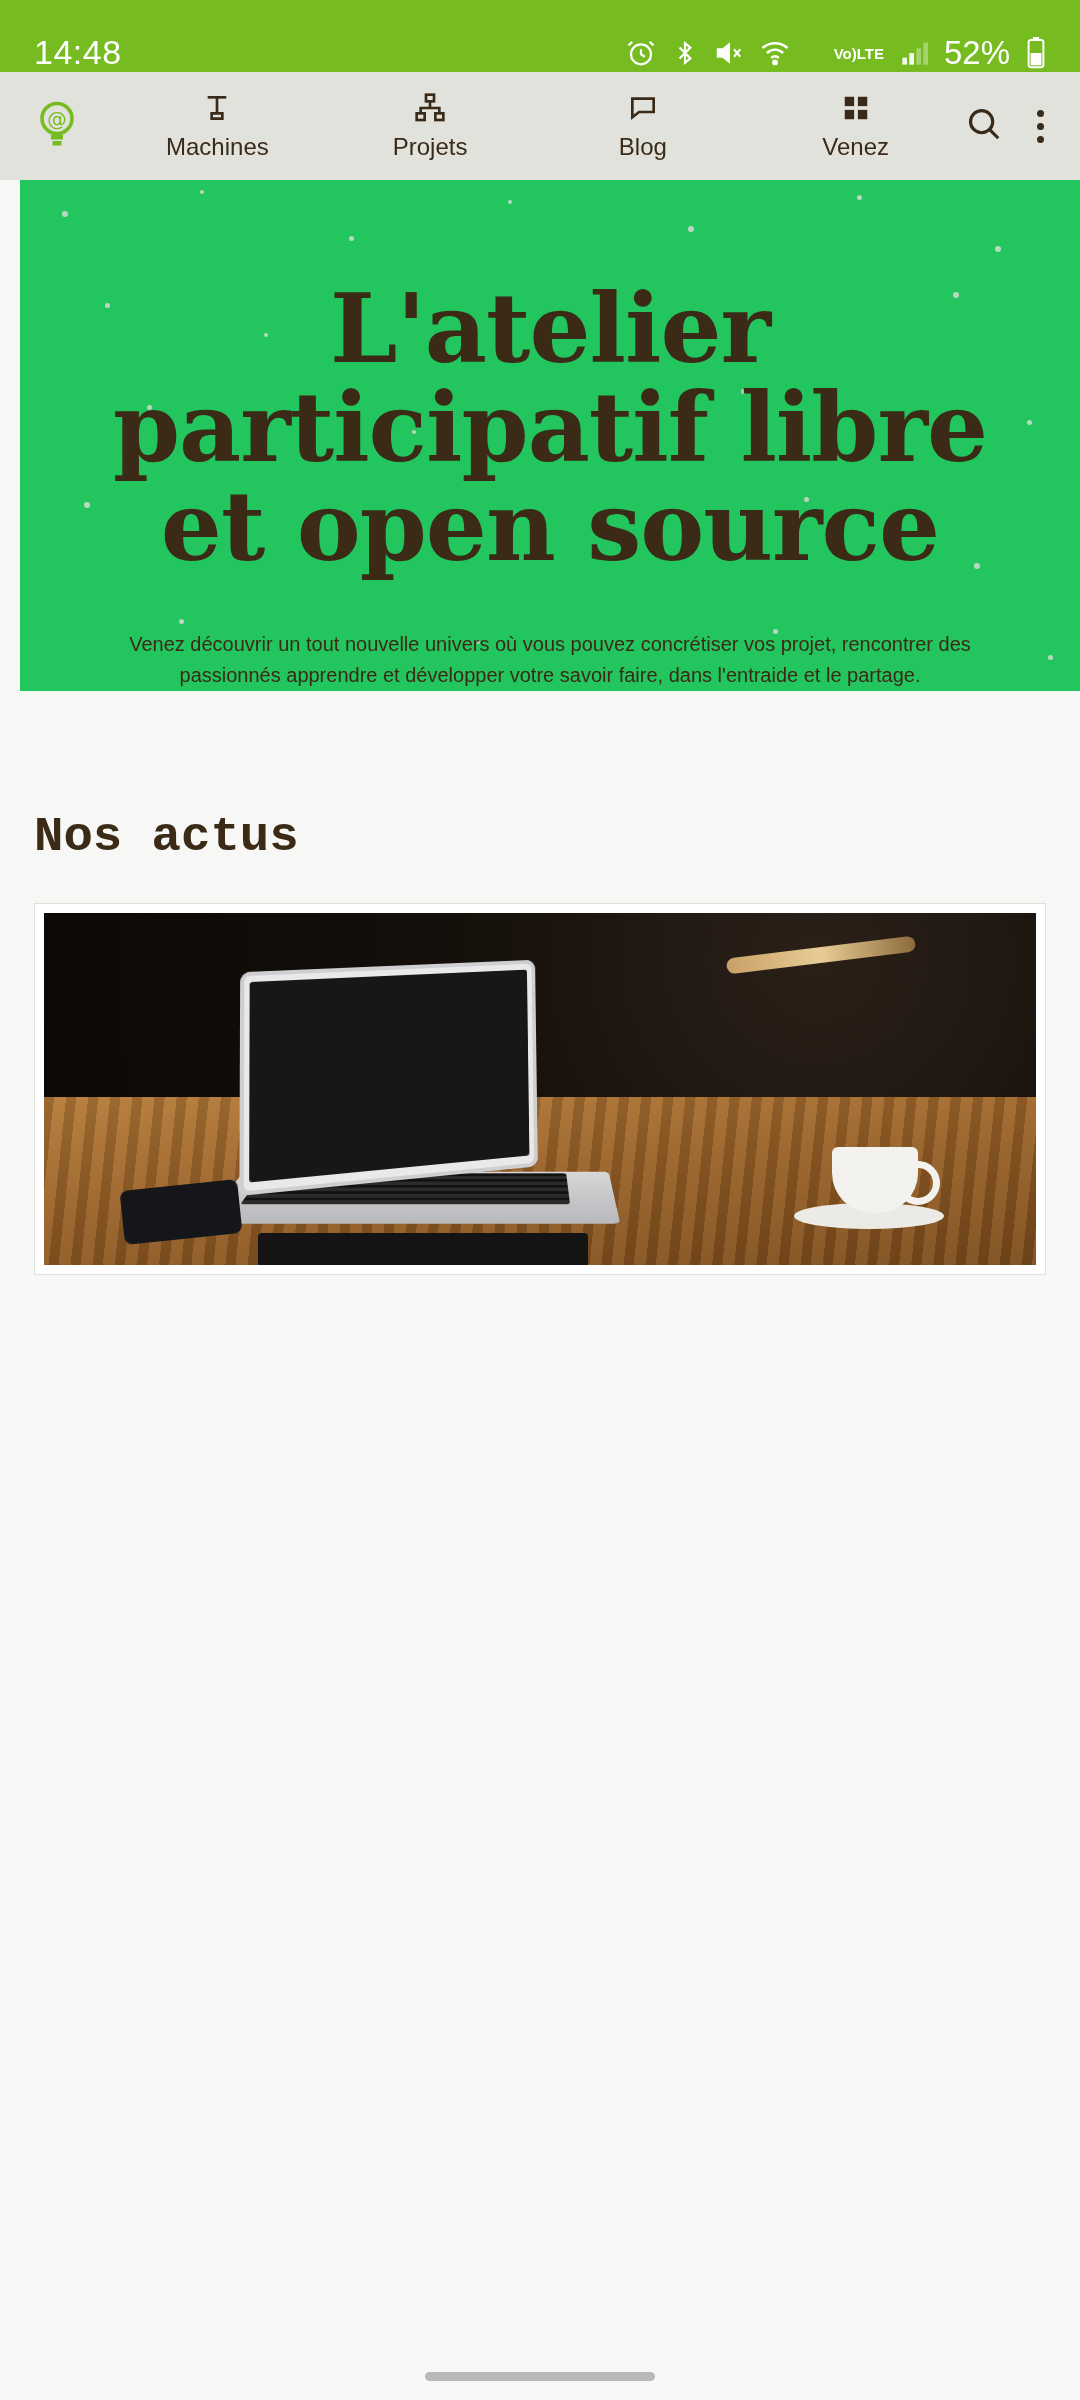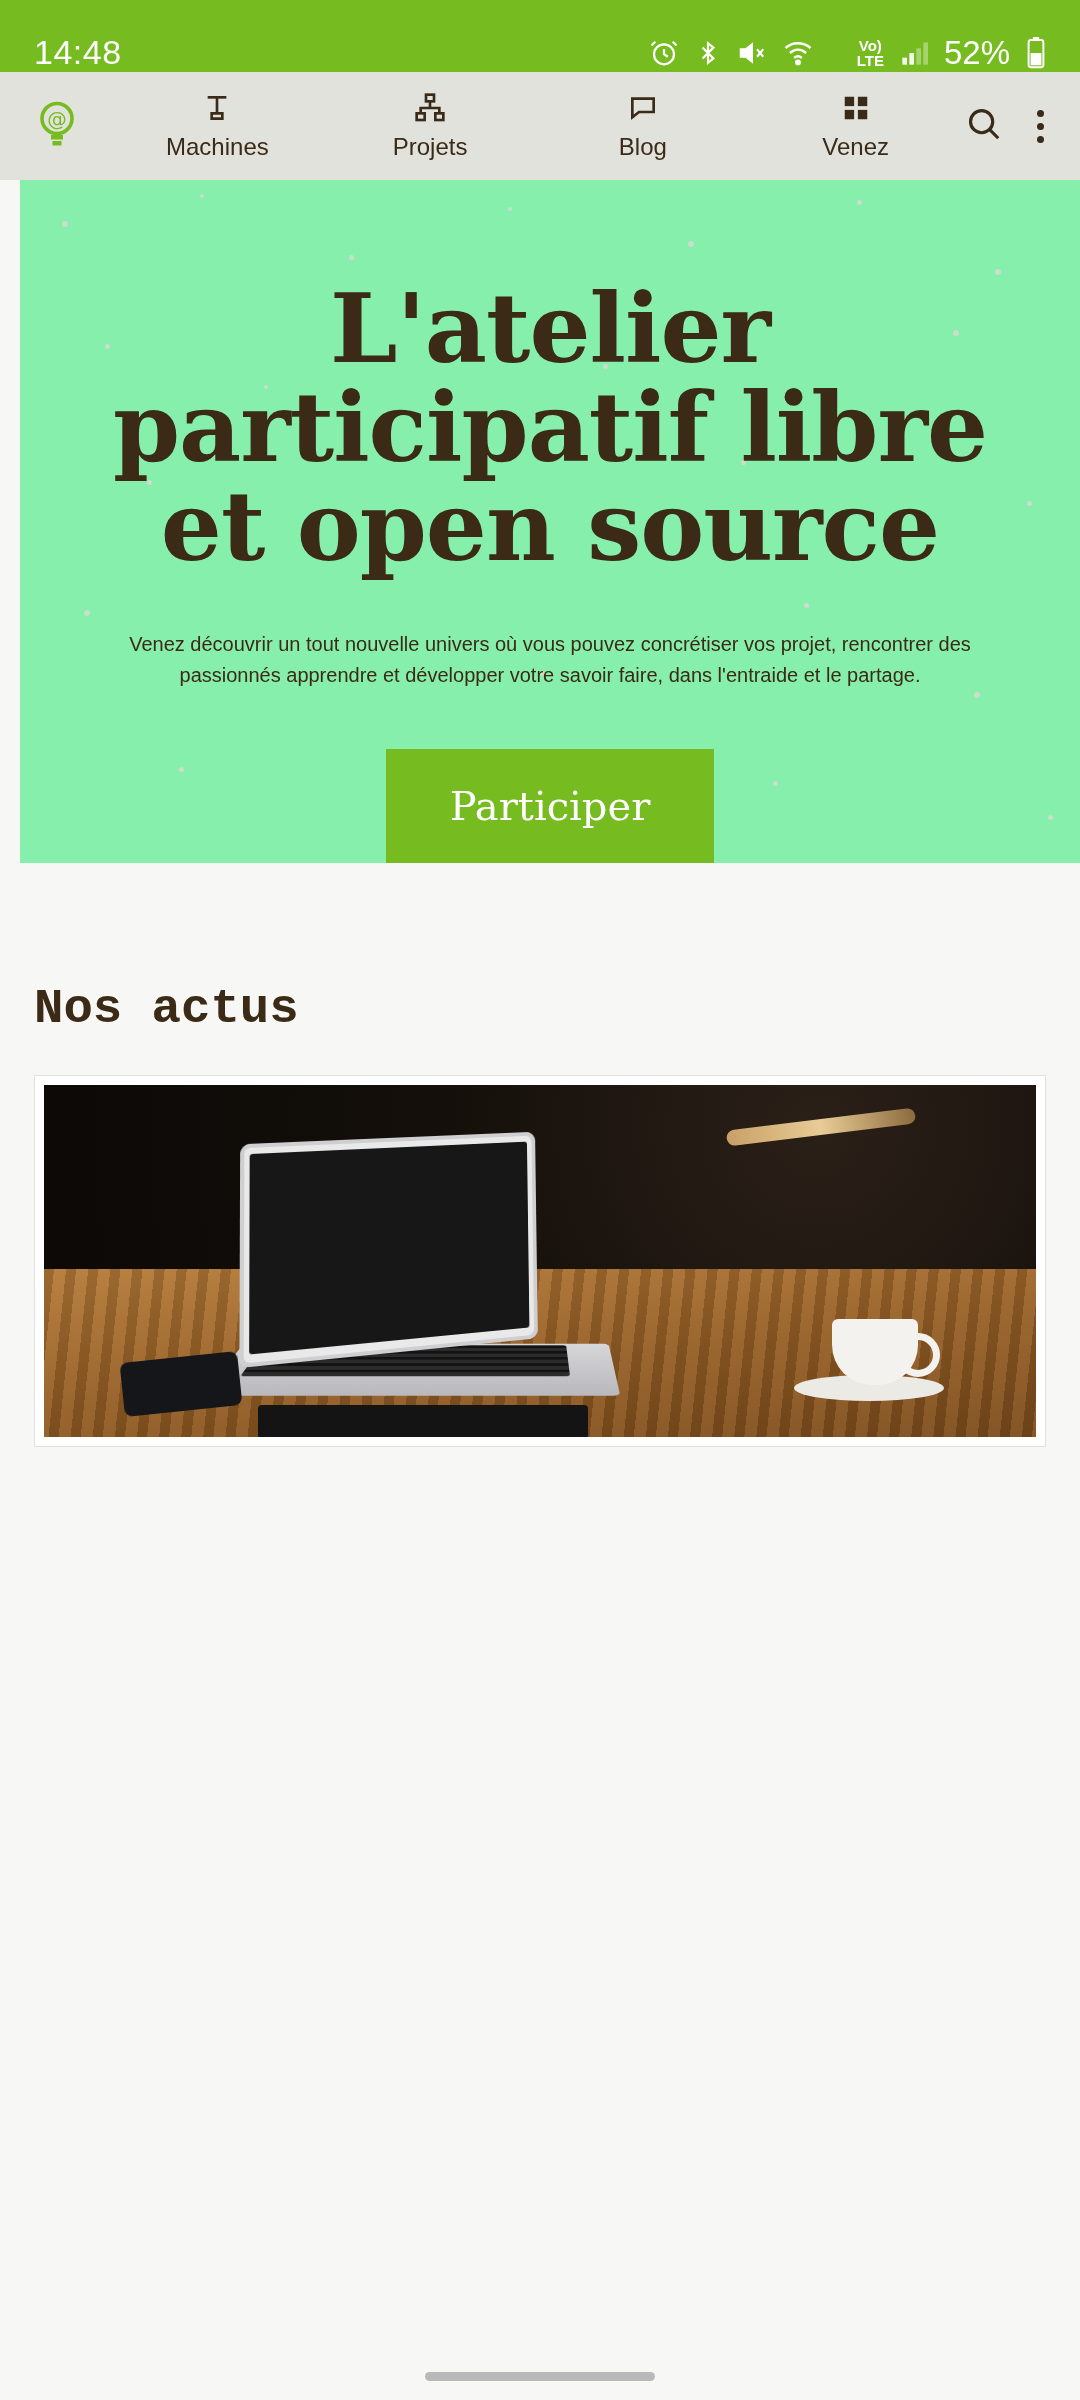--- a/index.html
+++ b/index.html
@@ -36,21 +36,21 @@
     align-items: center;
     justify-content: center;
     color: #ffffff;
   }
   .battery-text {
     font-size: 33px;
     color: #ffffff;
   }
   .lte-stack {
     display: flex;
-    flex-direction: column;
+    flex-direction: row;
     align-items: center;
     line-height: 1;
     font-size: 15px;
     font-weight: bold;
     color: #ffffff;
     margin-left: 28px;
   }
 
   
   .nav-bar {
@@ -102,21 +102,21 @@
     align-items: center;
   }
   .dots i {
     width: 7px; height: 7px; border-radius: 50%;
     background: #3a2a18; display: block;
   }
 
   
   .hero {
     position: relative;
-    background: #86efac;
+    background: #22c55e;
     padding: 100px 34px 0 34px;
     overflow: hidden;
     margin-left: 20px;
   }
   .speckles { position: absolute; inset: 0; pointer-events: none; }
   .speckles i {
     position: absolute;
     background: #d8d8d2;
     border-radius: 50%;
     opacity: .85;
@@ -422,23 +422,20 @@
     <i style="left:90%;top:75%;width:6px;height:6px"></i>
     <i style="left:15%;top:86%;width:5px;height:5px"></i>
     <i style="left:43%;top:90%;width:4px;height:4px"></i>
     <i style="left:71%;top:88%;width:5px;height:5px"></i>
     <i style="left:97%;top:93%;width:5px;height:5px"></i>
   </div>
 
   <h1 class="hero-title">L'atelier participatif libre et open source</h1>
   <p class="hero-sub">Venez découvrir un tout nouvelle univers où vous pouvez concrétiser vos projet, rencontrer des passionnés apprendre et développer votre savoir faire, dans l'entraide et le partage.</p>
 
-  <div class="cta-wrap">
-    <button class="cta-btn">Participer</button>
-  </div>
 </div>
 
 <div class="news">
   <h2 class="news-title">Nos actus</h2>
 
   <div class="news-card">
     <div class="news-photo">
       <div class="ph-dark"></div>
       <div class="ph-lamp"></div>
       <div class="ph-table"></div>

